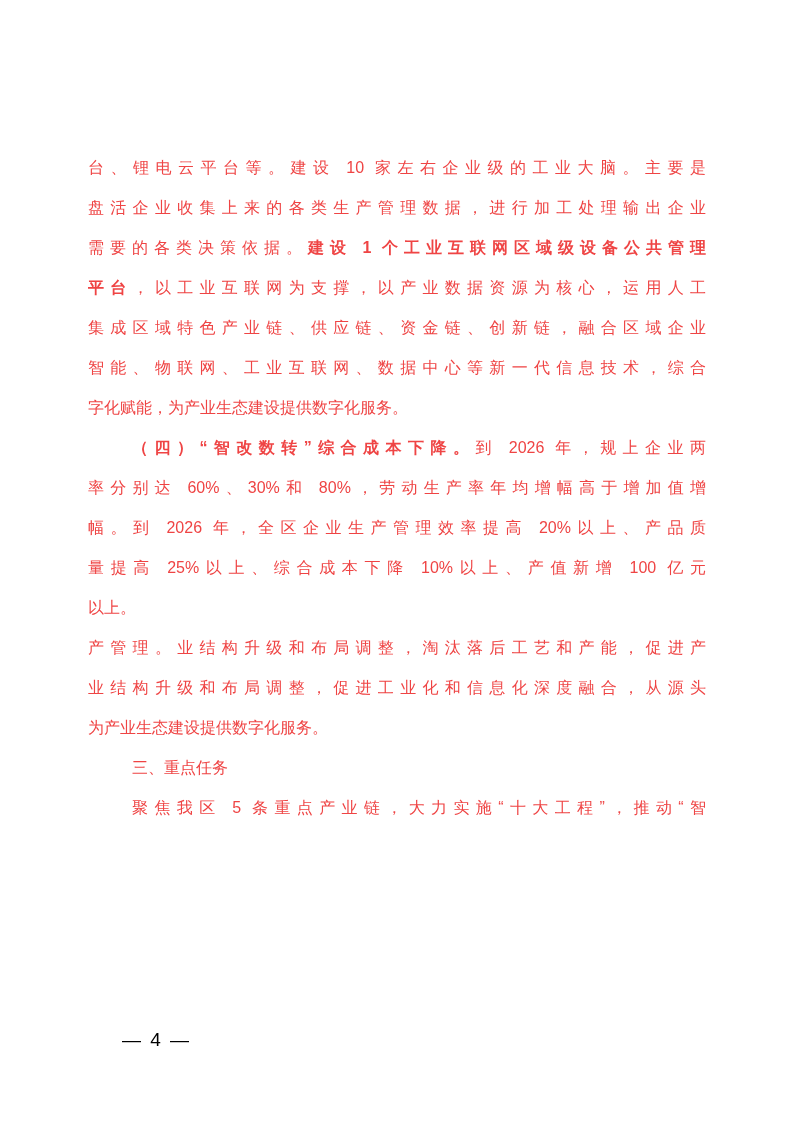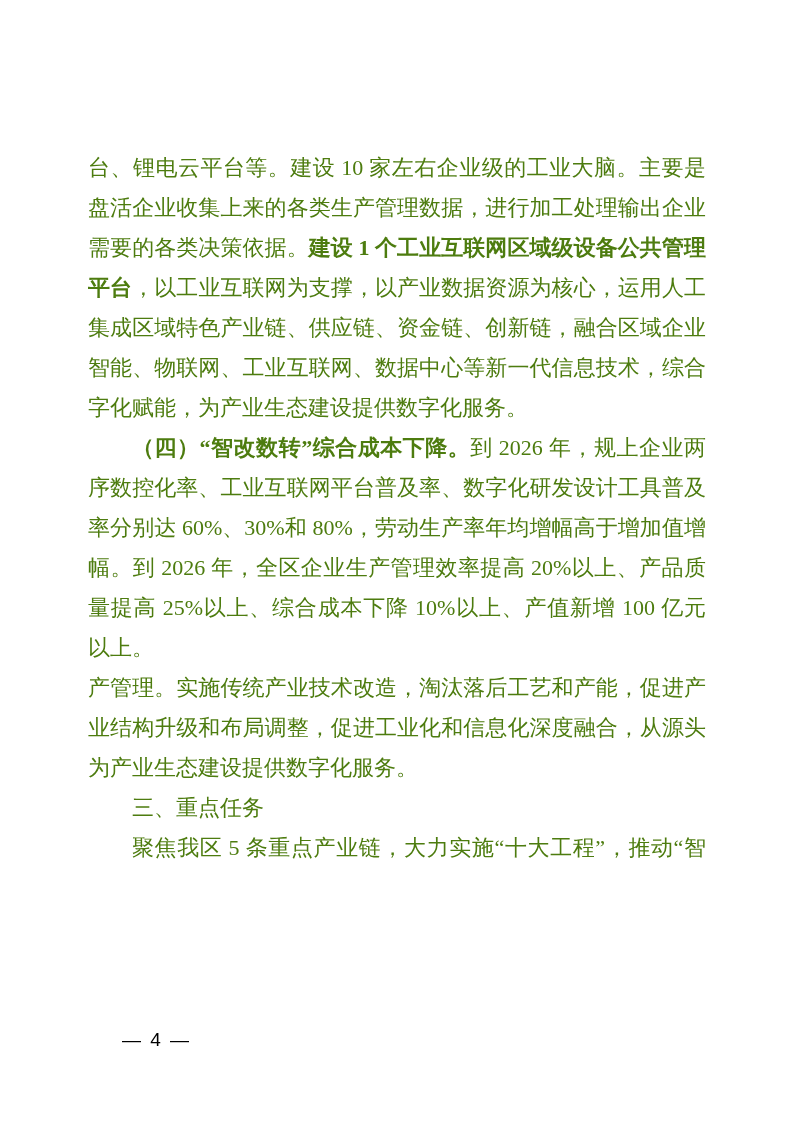--- a/index.html
+++ b/index.html
@@ -19,27 +19,26 @@
   }
   .text-block {
     position: absolute;
     left: 88px;
     top: 148px;
     width: 618px;
   }
   .line {
     height: 40px;
     line-height: 40px;
-    font-size: 22px;
-    color: #4d7c0f;
+    font-size: 16px;
+    color: #ef4444;
     text-align: justify;
     text-align-last: justify;
     text-justify: inter-character;
     overflow: hidden;
-    font-family: Liberation Serif, serif;
   }
   .line.align-left {
     text-align: left;
     text-align-last: left;
   }
   .line.indent {
     text-indent: 44px;
   }
   .seg.bold {
     font-weight: 700;
@@ -60,26 +59,25 @@
 <div class="page">
   <div class="text-block" id="doc-body">
       <div class="line"><span class="seg">台、锂电云平台等。建设 10 家左右企业级的工业大脑。主要是</span></div>
       <div class="line"><span class="seg">盘活企业收集上来的各类生产管理数据，进行加工处理输出企业</span></div>
       <div class="line"><span class="seg">需要的各类决策依据。</span><span class="seg bold">建设 1 个工业互联网区域级设备公共管理</span></div>
       <div class="line"><span class="seg bold">平台</span><span class="seg">，以工业互联网为支撑，以产业数据资源为核心，运用人工</span></div>
       <div class="line"><span class="seg">集成区域特色产业链、供应链、资金链、创新链，融合区域企业</span></div>
       <div class="line"><span class="seg">智能、物联网、工业互联网、数据中心等新一代信息技术，综合</span></div>
       <div class="line align-left"><span class="seg">字化赋能，为产业生态建设提供数字化服务。</span></div>
       <div class="line indent"><span class="seg bold">（四）“智改数转”综合成本下降。</span><span class="seg">到 2026 年，规上企业两</span></div>
-      <div class="line"><span class="seg">序数控化率、工业互联网平台普及率、数字化研发设计工具普及</span></div>
       <div class="line"><span class="seg">率分别达 60%、30%和 80%，劳动生产率年均增幅高于增加值增</span></div>
       <div class="line"><span class="seg">幅。到 2026 年，全区企业生产管理效率提高 20%以上、产品质</span></div>
       <div class="line"><span class="seg">量提高 25%以上、综合成本下降 10%以上、产值新增 100 亿元</span></div>
       <div class="line align-left"><span class="seg">以上。</span></div>
-      <div class="line"><span class="seg">产管理。实施传统产业技术改造，淘汰落后工艺和产能，促进产</span></div>
+      <div class="line"><span class="seg">产管理。业结构升级和布局调整，淘汰落后工艺和产能，促进产</span></div>
       <div class="line"><span class="seg">业结构升级和布局调整，促进工业化和信息化深度融合，从源头</span></div>
       <div class="line align-left"><span class="seg">为产业生态建设提供数字化服务。</span></div>
       <div class="line align-left indent"><span class="seg">三、重点任务</span></div>
       <div class="line indent"><span class="seg">聚焦我区 5 条重点产业链，大力实施“十大工程”，推动“智</span></div>
     </div>
   <div class="footer">
     <span>— 4 —</span>
   </div>
 </div>
 

